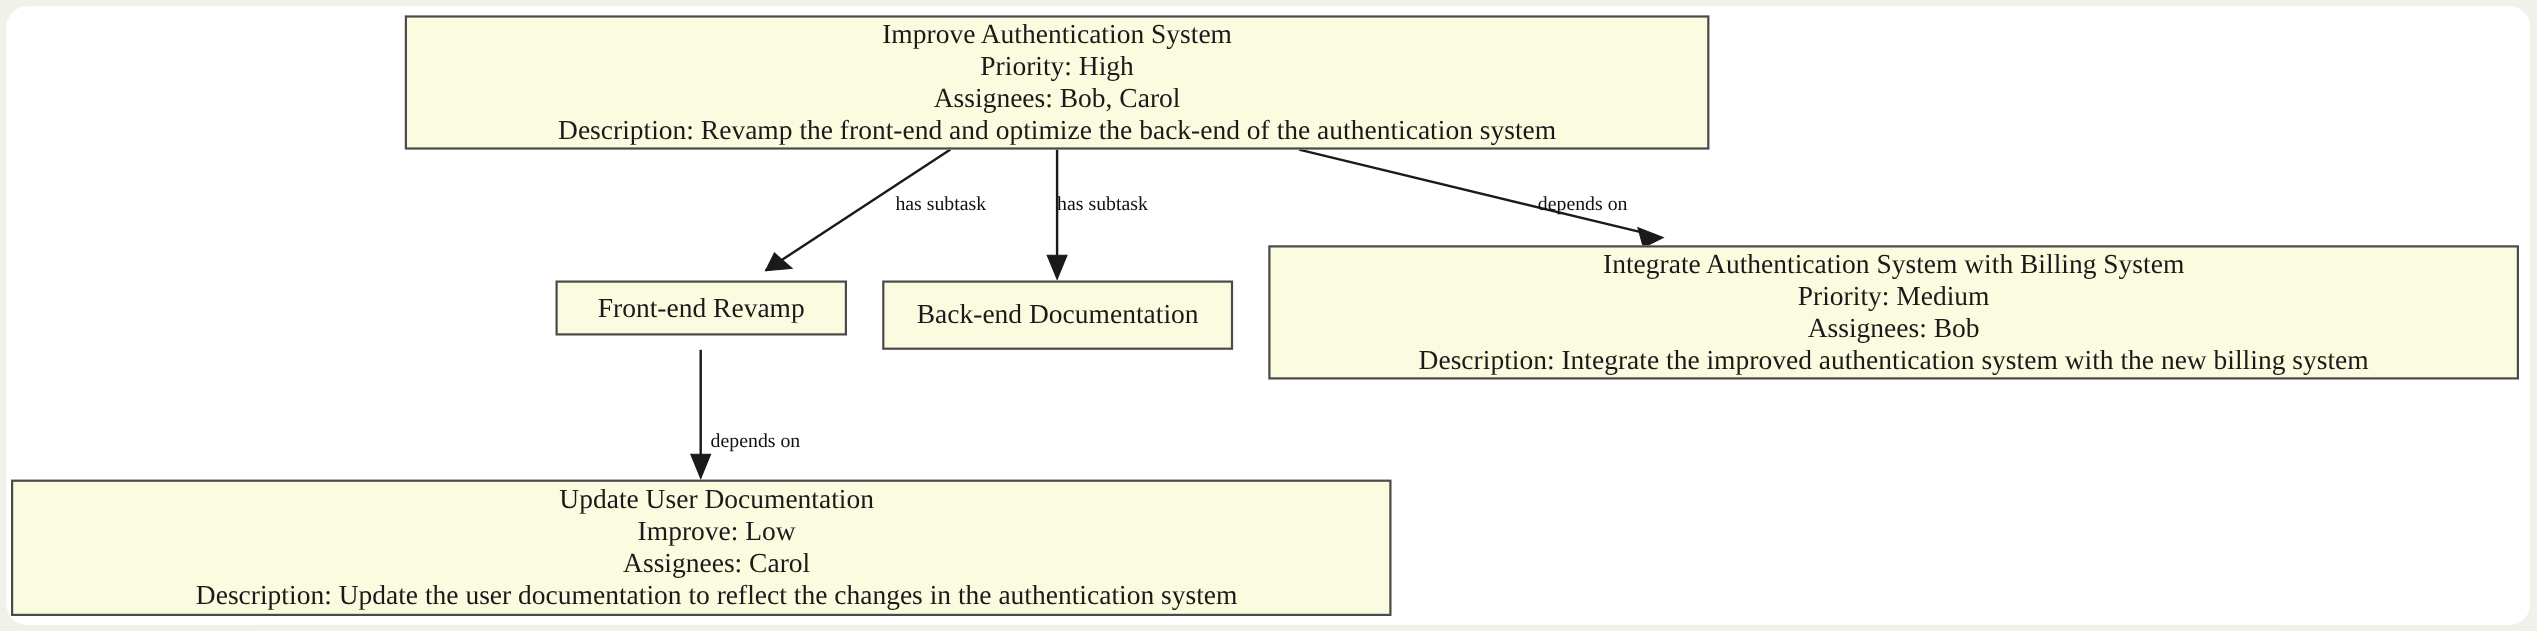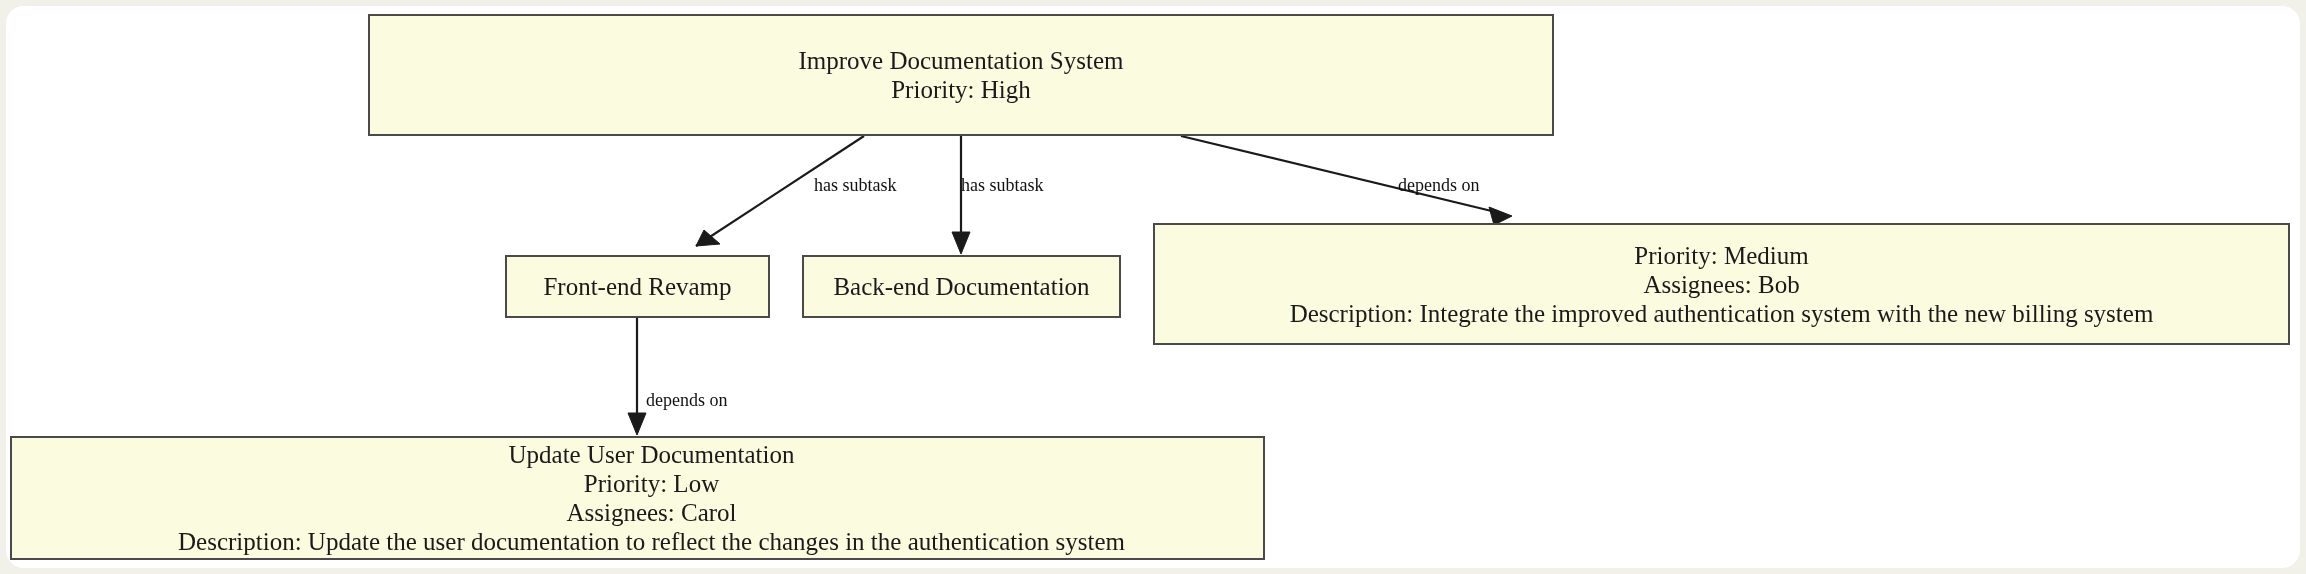--- a/index.html
+++ b/index.html
@@ -73,37 +73,40 @@
         <path d="M 955 248 L 946 226 L 964 226 Z" fill="#1a1a1a" stroke="#1a1a1a" stroke-width="1"></path>
         <path d="M 1175 130 L 1498 208" fill="none" stroke="#1a1a1a" stroke-width="2.2"></path>
         <path d="M 1506 210 L 1483 201 L 1488 219 Z" fill="#1a1a1a" stroke="#1a1a1a" stroke-width="1"></path>
         <path d="M 631 312 L 631 421" fill="none" stroke="#1a1a1a" stroke-width="2.2"></path>
         <path d="M 631 429 L 622 407 L 640 407 Z" fill="#1a1a1a" stroke="#1a1a1a" stroke-width="1"></path>
       </g>
   </svg>
 
   <div id="node-layer">
       <div class="node-box" style="left: 362px; top: 8px; width: 1186px; height: 122px; background: rgb(251, 251, 224); border-color: rgb(74, 74, 74); color: rgb(26, 26, 26);">
-        <span class="node-line">Improve Documentation System</span>
+        <span class="node-line">Improve Authentication System</span>
         <span class="node-line">Priority: High</span>
+        <span class="node-line">Assignees: Bob, Carol</span>
+        <span class="node-line">Description: Revamp the front-end and optimize the back-end of the authentication system</span>
       </div>
-      <div class="node-box" style="left: 499px; top: 249px; width: 265px; height: 63px; background: rgb(251, 251, 224); border-color: rgb(74, 74, 74); color: rgb(26, 26, 26);">
+      <div class="node-box" style="left: 499px; top: 249px; width: 265px; height: 50px; background: rgb(251, 251, 224); border-color: rgb(74, 74, 74); color: rgb(26, 26, 26);">
         <span class="node-line">Front-end Revamp</span>
       </div>
       <div class="node-box" style="left: 796px; top: 249px; width: 319px; height: 63px; background: rgb(251, 251, 224); border-color: rgb(74, 74, 74); color: rgb(26, 26, 26);">
         <span class="node-line">Back-end Documentation</span>
       </div>
       <div class="node-box" style="left: 1147px; top: 217px; width: 1137px; height: 122px; background: rgb(251, 251, 224); border-color: rgb(74, 74, 74); color: rgb(26, 26, 26);">
+        <span class="node-line">Integrate Authentication System with Billing System</span>
         <span class="node-line">Priority: Medium</span>
         <span class="node-line">Assignees: Bob</span>
         <span class="node-line">Description: Integrate the improved authentication system with the new billing system</span>
       </div>
       <div class="node-box" style="left: 4px; top: 430px; width: 1255px; height: 124px; background: rgb(251, 251, 224); border-color: rgb(74, 74, 74); color: rgb(26, 26, 26); padding-left: 28px;">
         <span class="node-line">Update User Documentation</span>
-        <span class="node-line">Priority: Low</span>
+        <span class="node-line">Improve: Low</span>
         <span class="node-line">Assignees: Carol</span>
         <span class="node-line">Description: Update the user documentation to reflect the changes in the authentication system</span>
       </div>
     </div>
   <div id="edge-label-layer">
       <div class="edge-label" style="left: 808px; top: 166px;">has subtask</div>
       <div class="edge-label" style="left: 955px; top: 166px;">has subtask</div>
       <div class="edge-label" style="left: 1392px; top: 166px;">depends on</div>
       <div class="edge-label" style="left: 640px; top: 381px;">depends on</div>
     </div>

